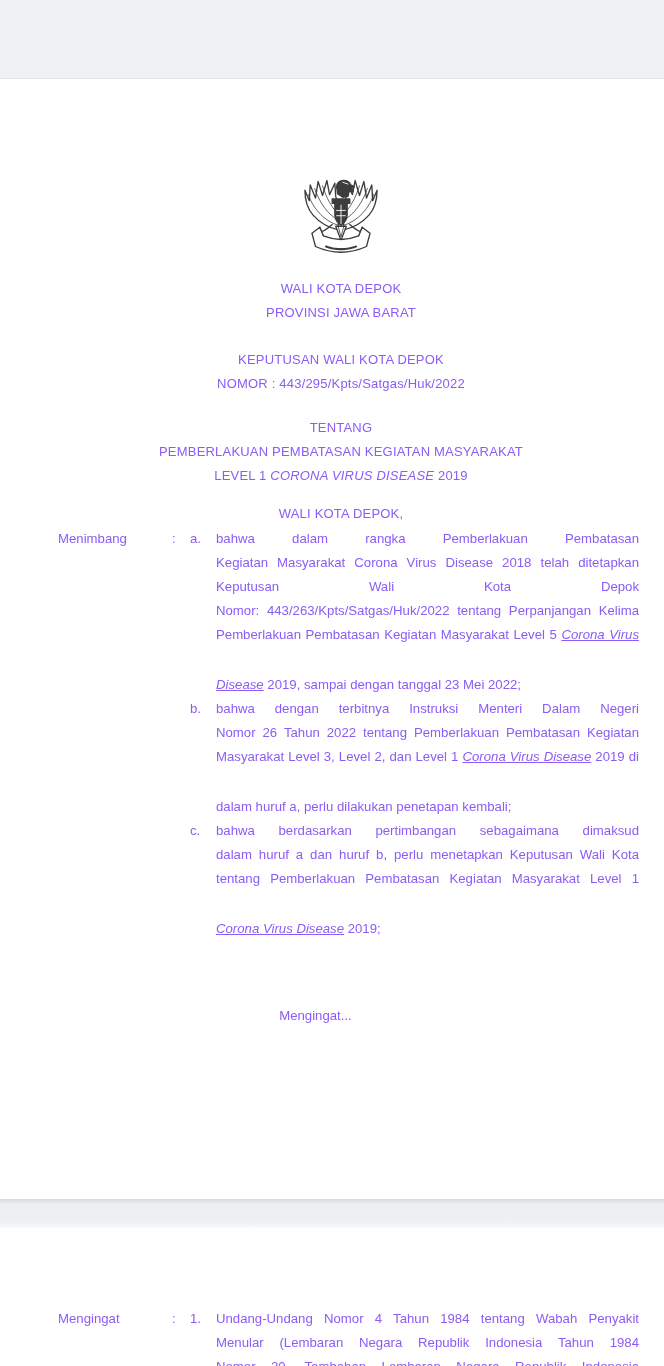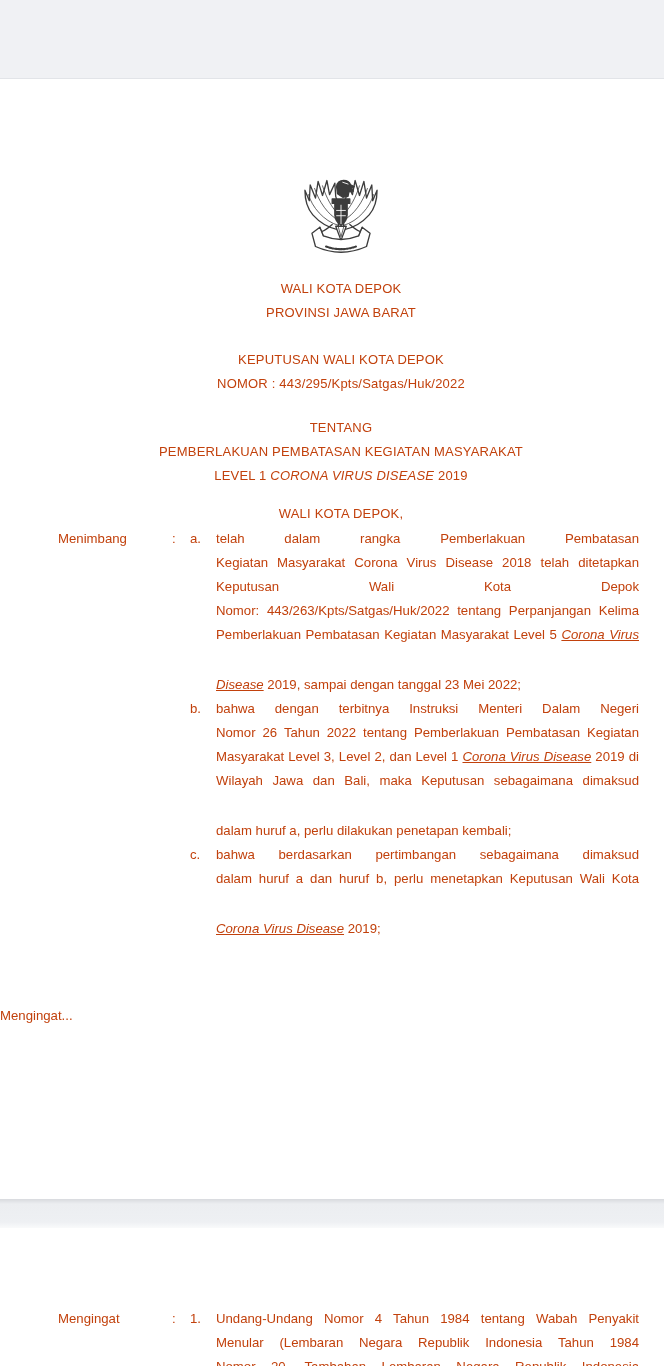--- a/index.html
+++ b/index.html
@@ -1,18 +1,18 @@
 <!DOCTYPE html>
 <html><head>
 <meta charset="utf-8">
 <style>
   html,body{margin:0;padding:0;background:#ffffff;}
   .screen{
     position:relative;width:664px;height:1366px;overflow:hidden;
-    background:#ffffff;color:#c2410c;
+    background:#ffffff;color:#8b5cf6;
     font-family:"Liberation Sans","DejaVu Sans",sans-serif;
     -webkit-font-smoothing:antialiased;
   }
   .topbar{height:78px;background:#f0f1f4;border-bottom:1px solid #e2e4e8;}
   .page{background:#ffffff;}
   .page1{height:1024px;}
   .page2{height:234px;}
   .separator{
     height:29px;
     background:linear-gradient(#d8dade 0px,#eceef1 5px,#eef0f3 23px,#f9fafb 29px);
@@ -34,21 +34,21 @@
   }
   .page2 .clause{margin-top:79px;}
   .clabel,.ccolon{white-space:nowrap;}
   .citems{display:block;}
   .item{display:grid;grid-template-columns:26px 1fr;}
   .marker{white-space:nowrap;}
   .ln{text-align:justify;text-align-last:justify;}
   .ln.last{text-align-last:left;margin-top:26px;}
   .ln i{font-style:italic;text-decoration:underline;}
   .catchword{
-    margin-top:63px;padding-right:33px;text-align:left;
+    margin-top:63px;padding-right:33px;text-align:center;
     font-size:13.2px;line-height:24px;
   }
 </style>
 </head>
 <body>
 
 <div class="screen">
 
   <div class="topbar"></div>
 
@@ -90,45 +90,45 @@
     </div>
 
     <div class="clause">
       <div class="clabel">Menimbang</div>
       <div class="ccolon">:</div>
       <div class="citems">
 
           <div class="item">
             <div class="marker">a.</div>
             <div class="ltext">
-              <div class="ln"><span>telah dalam rangka Pemberlakuan Pembatasan</span></div>
+              <div class="ln"><span>bahwa dalam rangka Pemberlakuan Pembatasan</span></div>
               <div class="ln"><span>Kegiatan Masyarakat Corona Virus Disease 2018 telah ditetapkan</span></div>
               <div class="ln"><span>Keputusan Wali Kota Depok</span></div>
               <div class="ln"><span>Nomor: 443/263/Kpts/Satgas/Huk/2022 tentang Perpanjangan Kelima</span></div>
               <div class="ln"><span>Pemberlakuan Pembatasan Kegiatan Masyarakat Level 5 </span><i>Corona Virus</i></div>
               <div class="ln last"><i>Disease</i><span> 2019, sampai dengan tanggal 23 Mei 2022;</span></div>
             </div>
           </div>
 
           <div class="item">
             <div class="marker">b.</div>
             <div class="ltext">
               <div class="ln"><span>bahwa dengan terbitnya Instruksi Menteri Dalam Negeri</span></div>
               <div class="ln"><span>Nomor 26 Tahun 2022 tentang Pemberlakuan Pembatasan Kegiatan</span></div>
               <div class="ln"><span>Masyarakat Level 3, Level 2, dan Level 1 </span><i>Corona Virus Disease</i><span> 2019 di</span></div>
-              <div class="ln"><span>Wilayah Jawa dan Bali, maka Keputusan sebagaimana dimaksud</span></div>
               <div class="ln last"><span>dalam huruf a, perlu dilakukan penetapan kembali;</span></div>
             </div>
           </div>
 
           <div class="item">
             <div class="marker">c.</div>
             <div class="ltext">
               <div class="ln"><span>bahwa berdasarkan pertimbangan sebagaimana dimaksud</span></div>
               <div class="ln"><span>dalam huruf a dan huruf b, perlu menetapkan Keputusan Wali Kota</span></div>
+              <div class="ln"><span>tentang Pemberlakuan Pembatasan Kegiatan Masyarakat Level 1</span></div>
               <div class="ln last"><i>Corona Virus Disease</i><span> 2019;</span></div>
             </div>
           </div>
         </div>
     </div>
 
     <div class="catchword">Mengingat...</div>
   </div>
 
   <div class="separator"></div>

